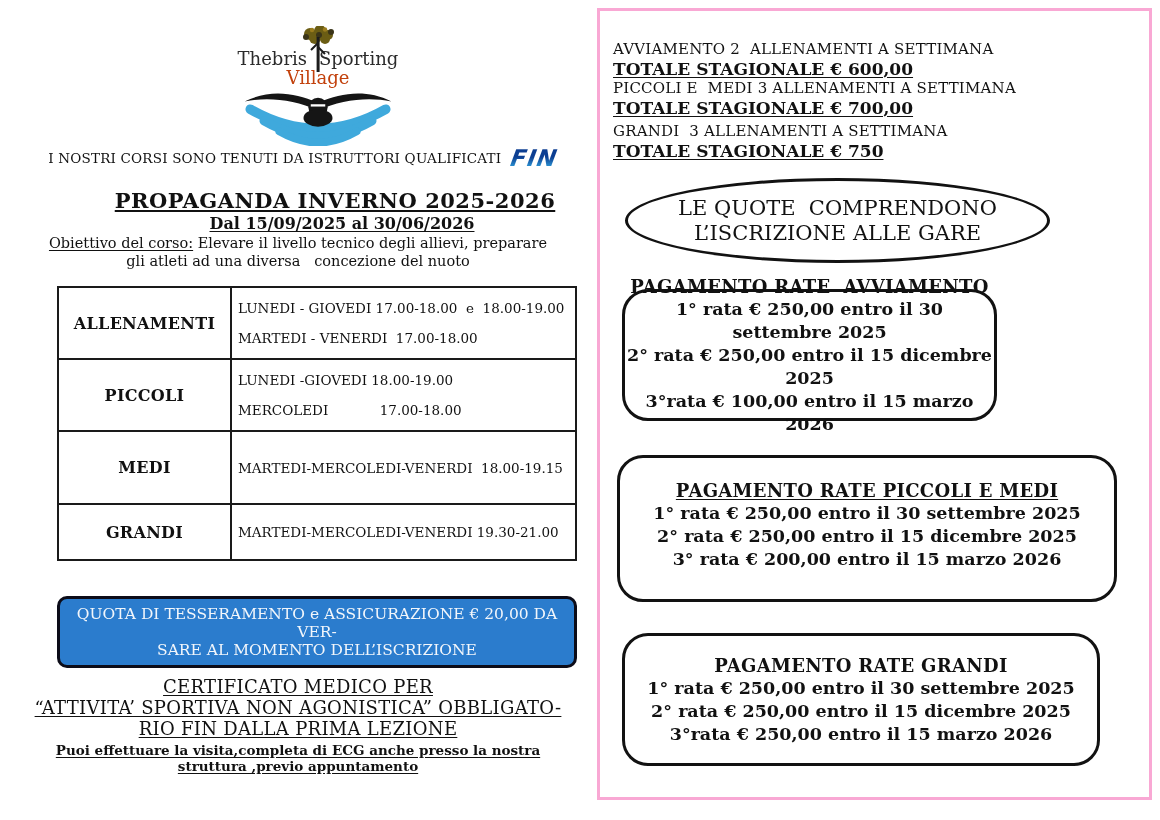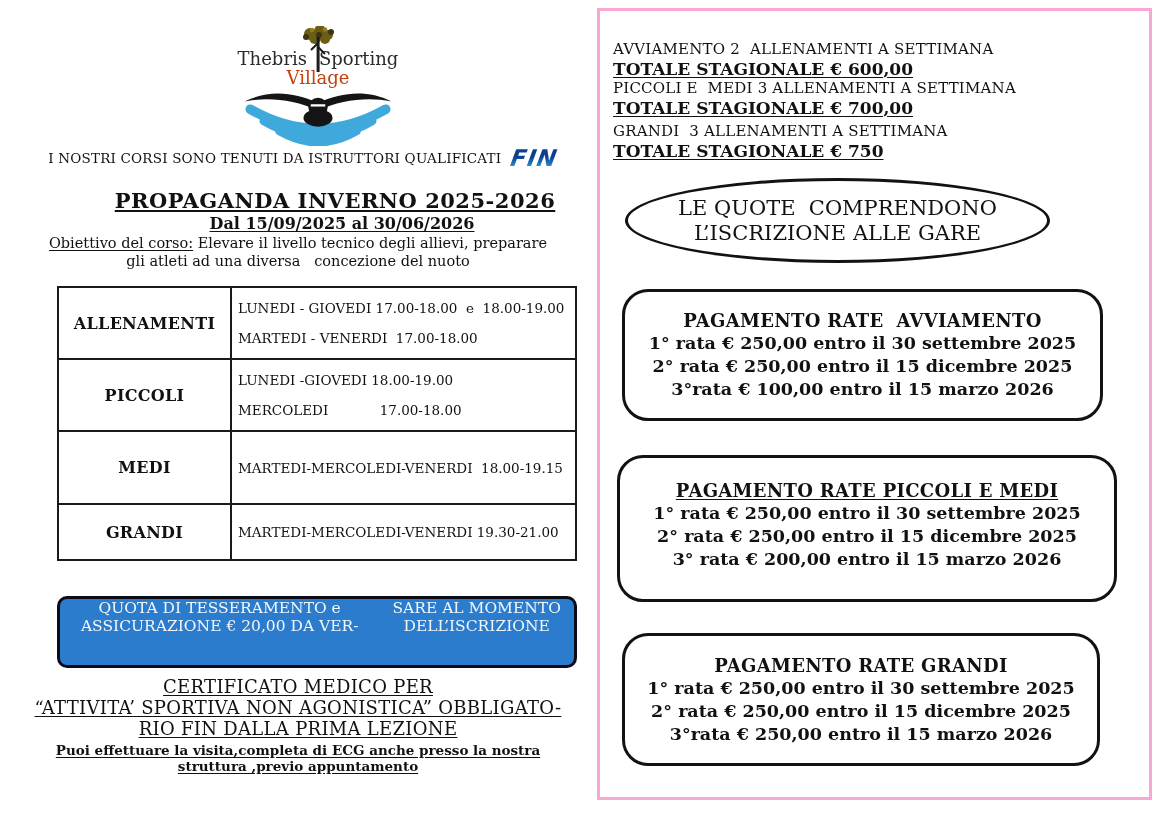--- a/index.html
+++ b/index.html
@@ -50,21 +50,21 @@
   td.course { width: 173px; text-align: center; font-weight: bold; font-size: 16px; letter-spacing: 0.3px; }
   td.times  { padding-left: 6px; font-size: 13.5px; }
   td.times .tline { line-height: 30px; }
   tr.r1, tr.r2 { height: 72px; }
   tr.r3 { height: 73px; }
   tr.r4 { height: 56px; }
 
   .fee-box {
     position: absolute; left: 57px; top: 596px; width: 520px; height: 72px;
     background: #2b7ccd; border: 3px solid #0c0c18; border-radius: 10px;
-    color: #f2f6fb; display: flex; flex-direction: row; justify-content: center;
+    color: #f2f6fb; display: flex; flex-direction: column; justify-content: center;
     text-align: center; font-size: 15.5px; line-height: 18px; gap: 0px;
   }
 
   .certificate { position: absolute; left: 0; top: 676px; width: 596px; text-align: center; }
   .cert-line { font-size: 18px; line-height: 21px; letter-spacing: 0.3px; }
   .cert-note { font-size: 13.5px; font-weight: bold; line-height: 16px; }
   .cert-note.first { margin-top: 3px; }
 
   
   .right-panel {
@@ -83,21 +83,21 @@
     text-align: center; font-size: 21px; line-height: 25px;
   }
 
   .paybox {
     position: absolute; border: 3px solid #121212; border-radius: 26px;
     display: flex; flex-direction: column; align-items: center;
     text-align: center; font-weight: bold;
   }
   .paybox .pb-title { font-size: 18px; line-height: 23px; letter-spacing: 0.3px; }
   .paybox .pb-line  { font-size: 17.5px; line-height: 23px; }
-  .paybox1 { left: 22px; top: 278px; width: 481px; height: 132px; justify-content: center; }
+  .paybox1 { left: 22px; top: 278px; width: 375px; height: 132px; justify-content: center; }
   .paybox2 { left: 17px; top: 444px; width: 500px; height: 147px; padding-top: 21px; }
   .paybox2 .pb-title { text-decoration: underline; text-underline-offset: 2px; }
   .paybox3 { left: 22px; top: 622px; width: 478px; height: 133px; justify-content: center; }
 </style>
 </head>
 <body>
 
 <div class="page">
 
   <div class="left-col">

